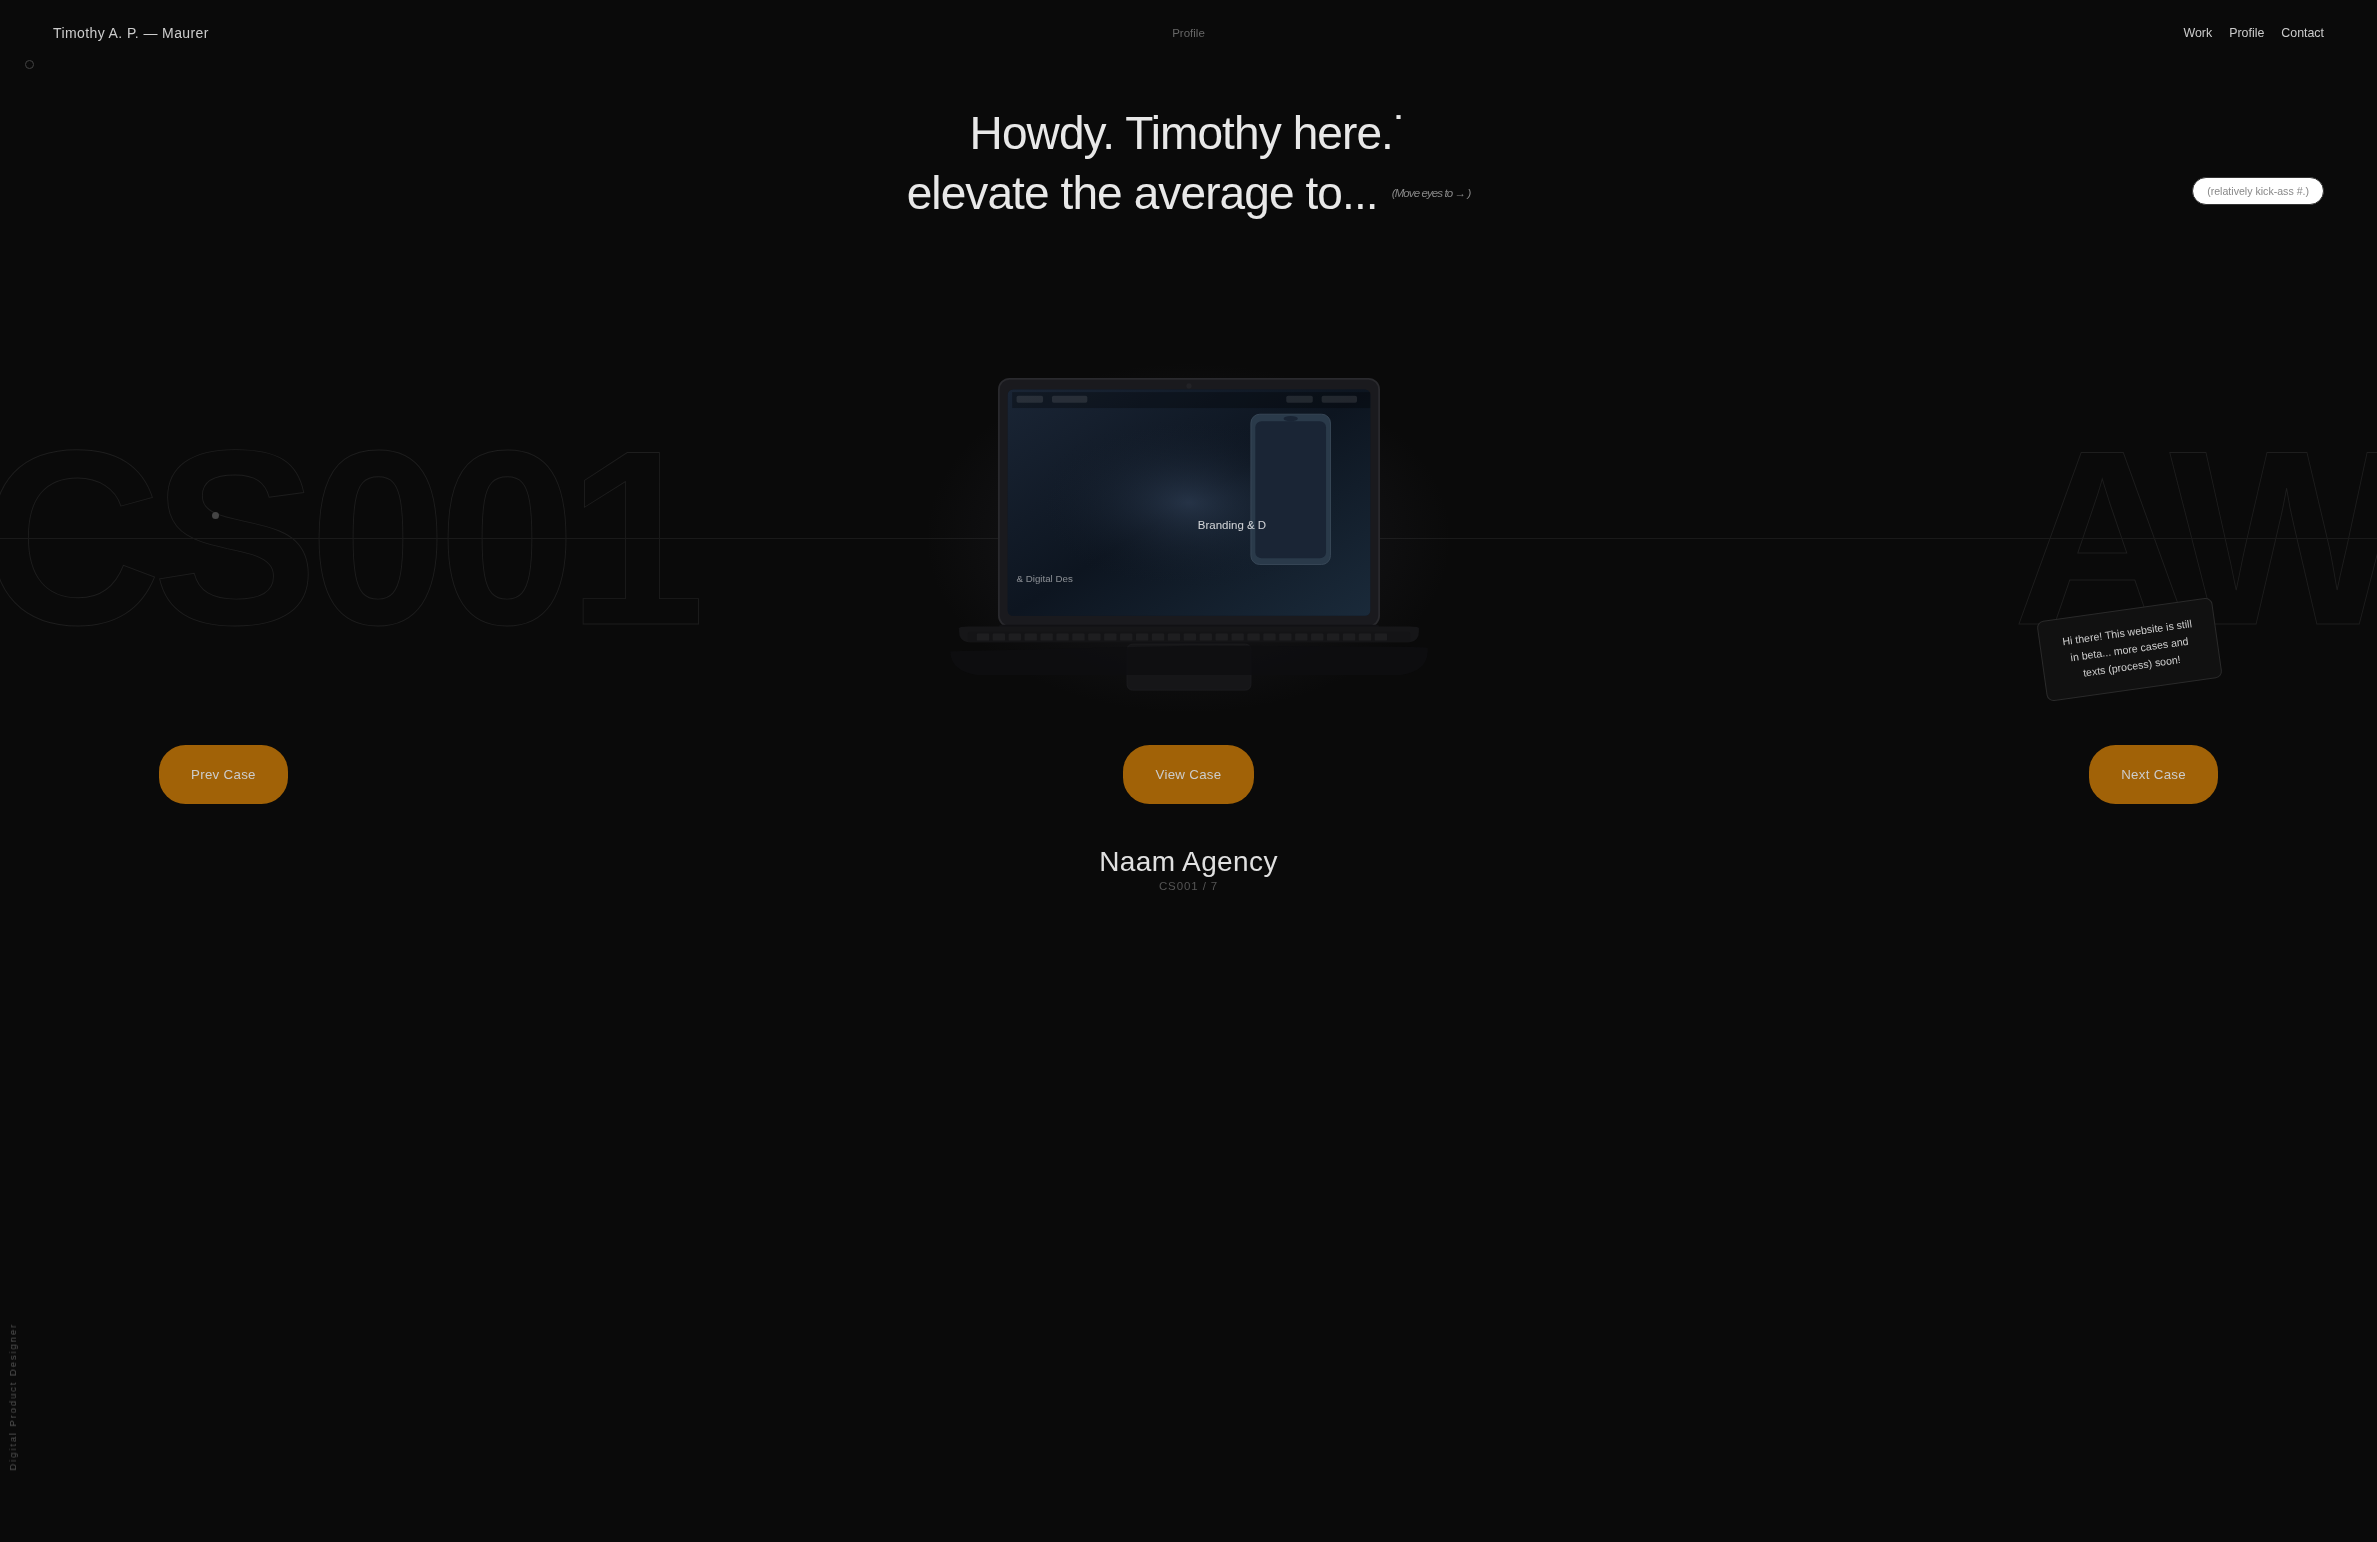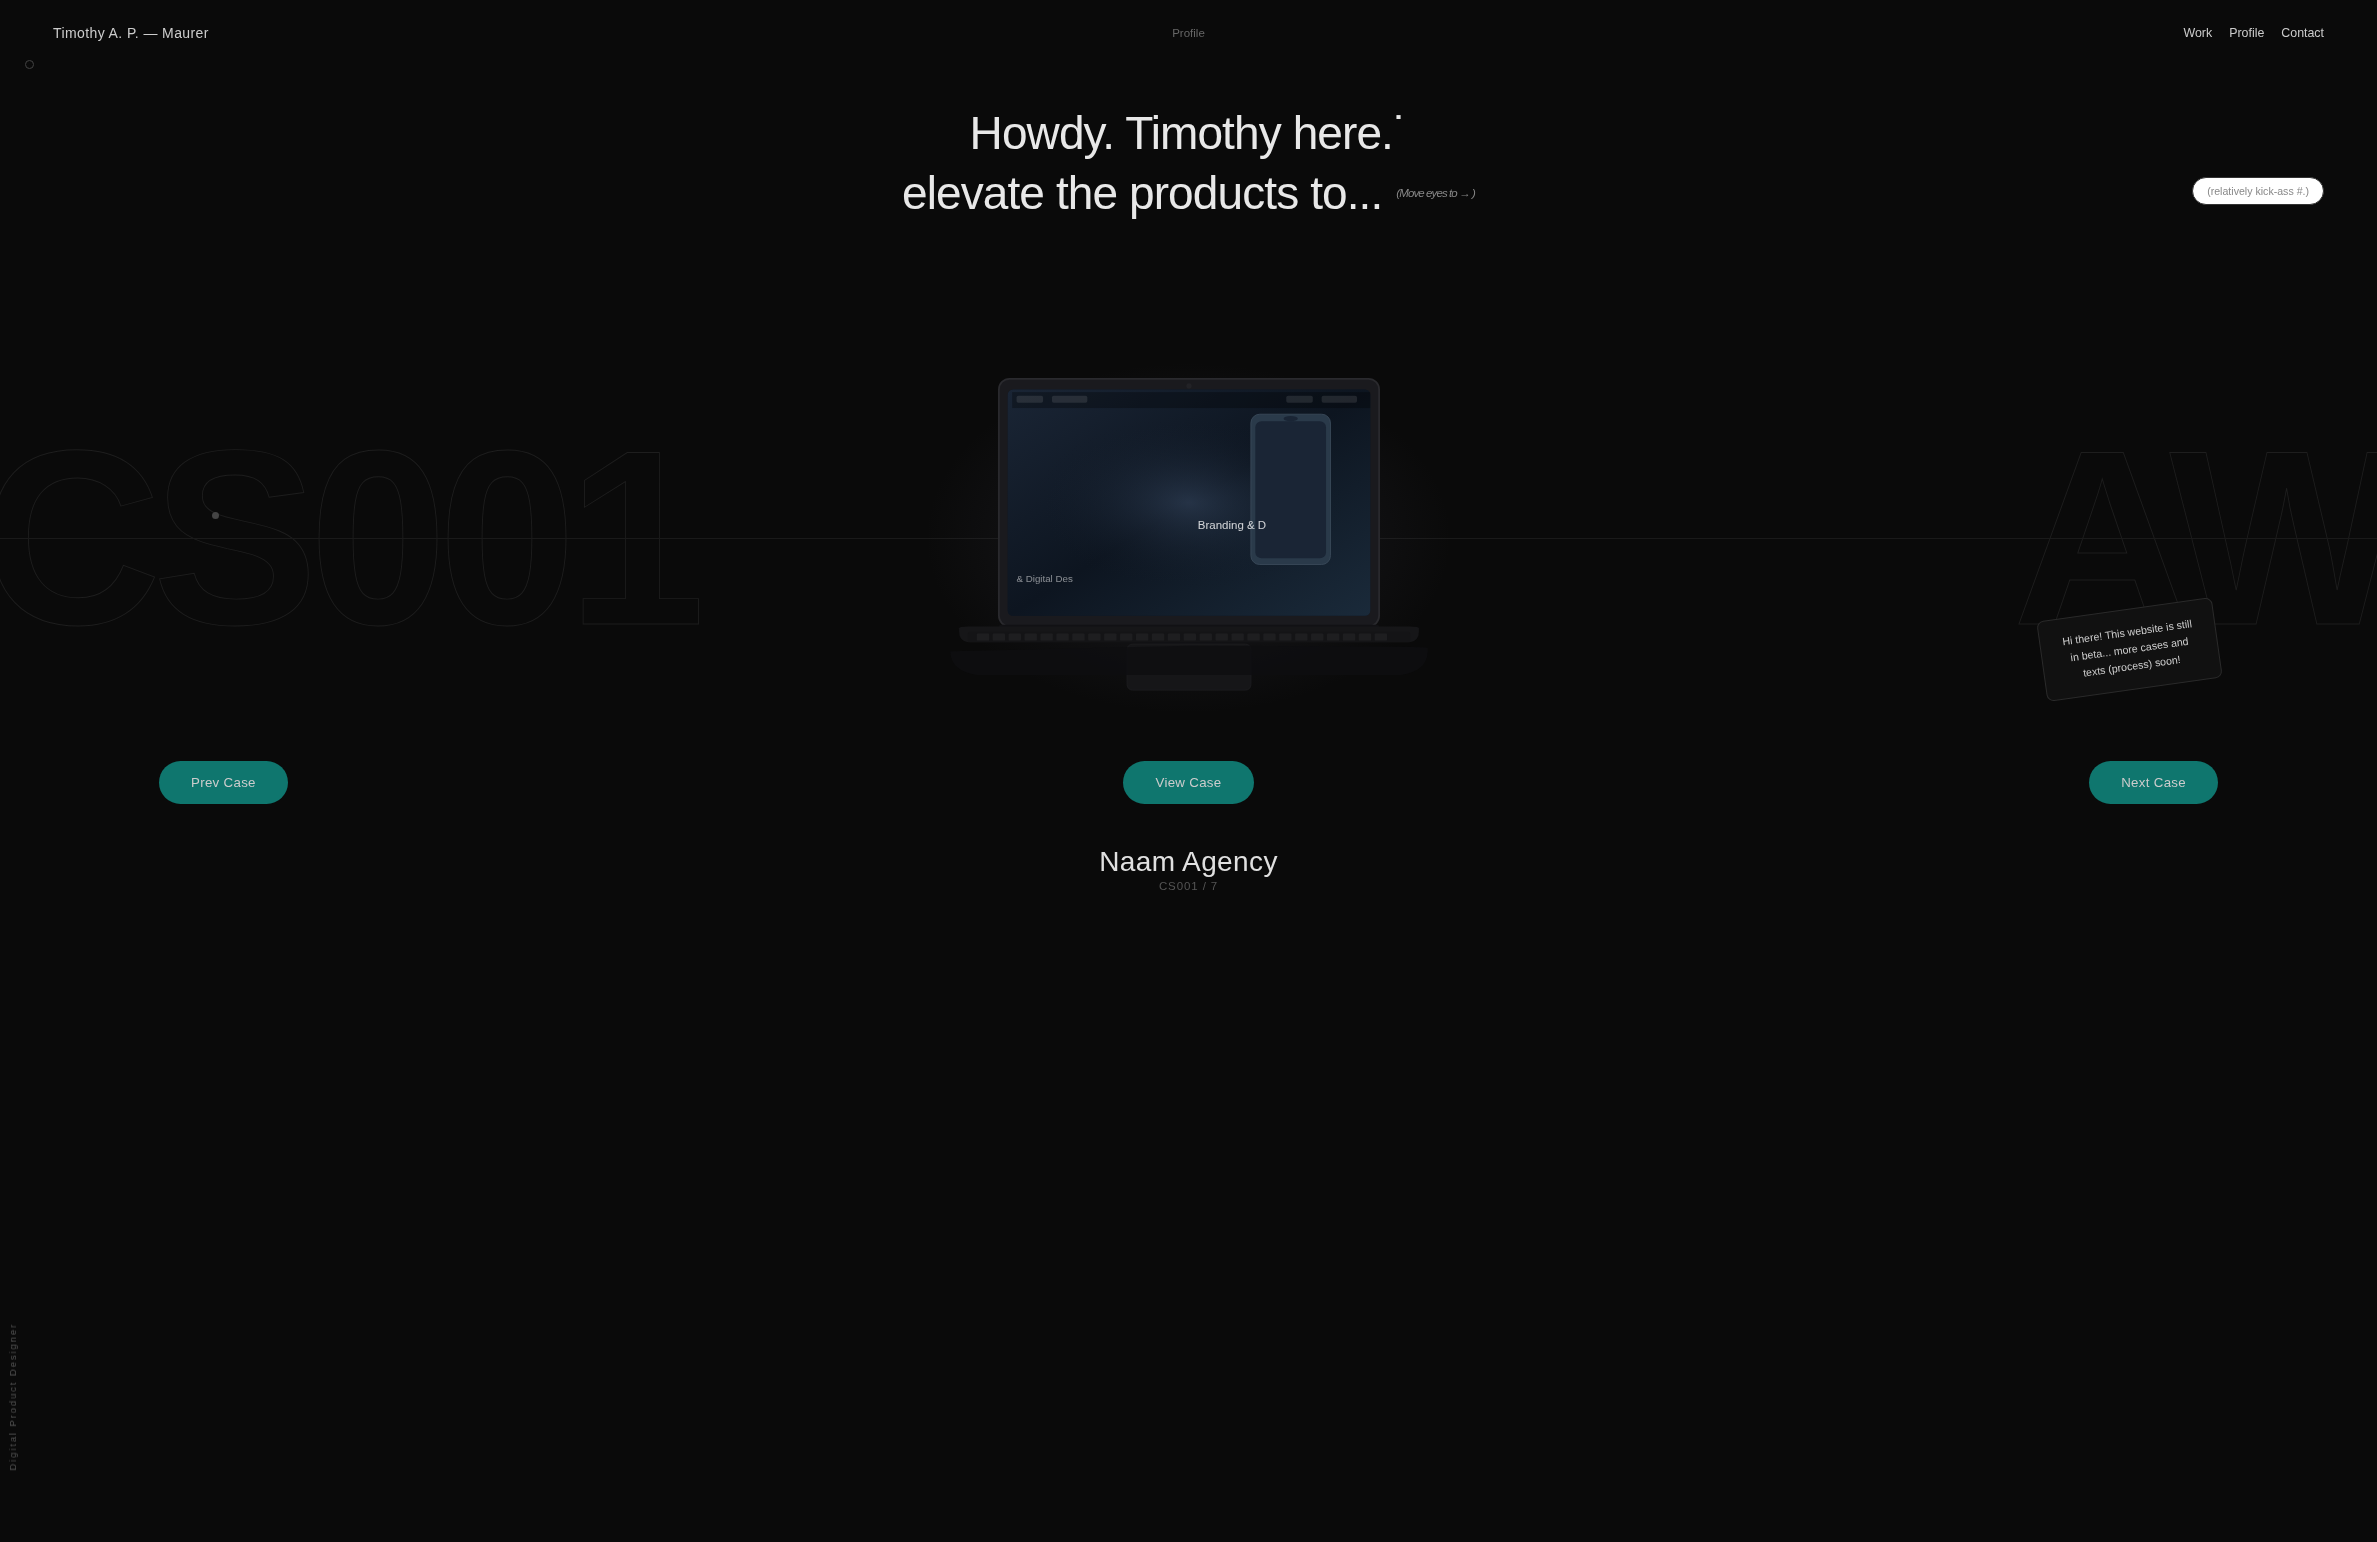--- a/index.html
+++ b/index.html
@@ -245,24 +245,24 @@
       left: 0;
       right: 0;
       display: flex;
       align-items: center;
       justify-content: space-between;
       padding: 0 159px;
       z-index: 10;
     }
 
     .nav-btn {
-      background: #0f766e;
+      background: #a16207;
       border: none;
       border-radius: 26.5px;
-      padding: 14px 32px;
+      padding: 22px 32px;
       font-size: 13.3px;
       color: #cccccc;
       cursor: pointer;
       transition: background 0.2s;
       letter-spacing: 0.3px;
     }
 
     
     .case-info {
       text-align: center;
@@ -342,21 +342,21 @@
     </nav>
   </header>
 
   <div class="kick-ass-badge">(relatively kick-ass #.)</div>
 
   <div class="main-content">
 
     <section class="hero">
       <div class="hero-heading">Howdy. Timothy here.˙</div>
       <div class="hero-subheading-2">
-        <span>elevate the products to...</span>
+        <span>elevate the average to...</span>
         <span class="move-eyes-hint">(Move eyes to → )</span>
       </div>
     </section>
 
     <div class="showcase">
 
       <div class="h-line"></div>
 
       <div class="bg-text-left">CS001</div>
       <div class="bg-text-right">AW</div>

